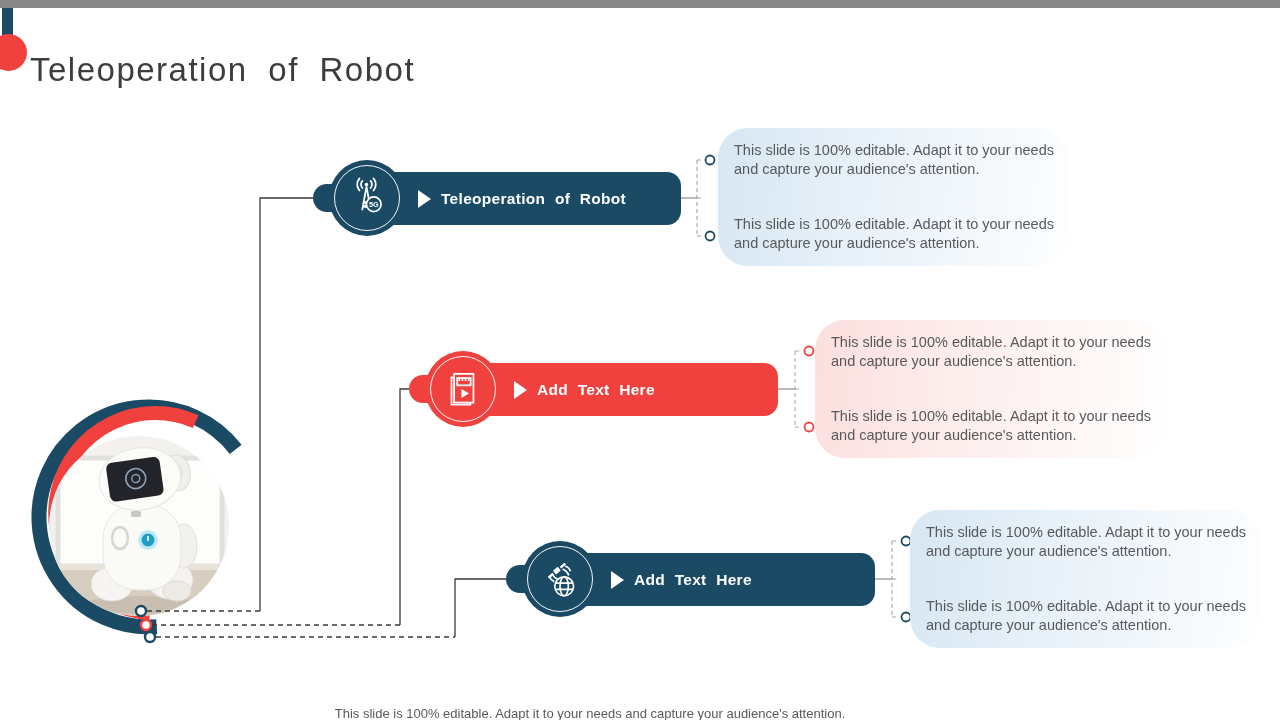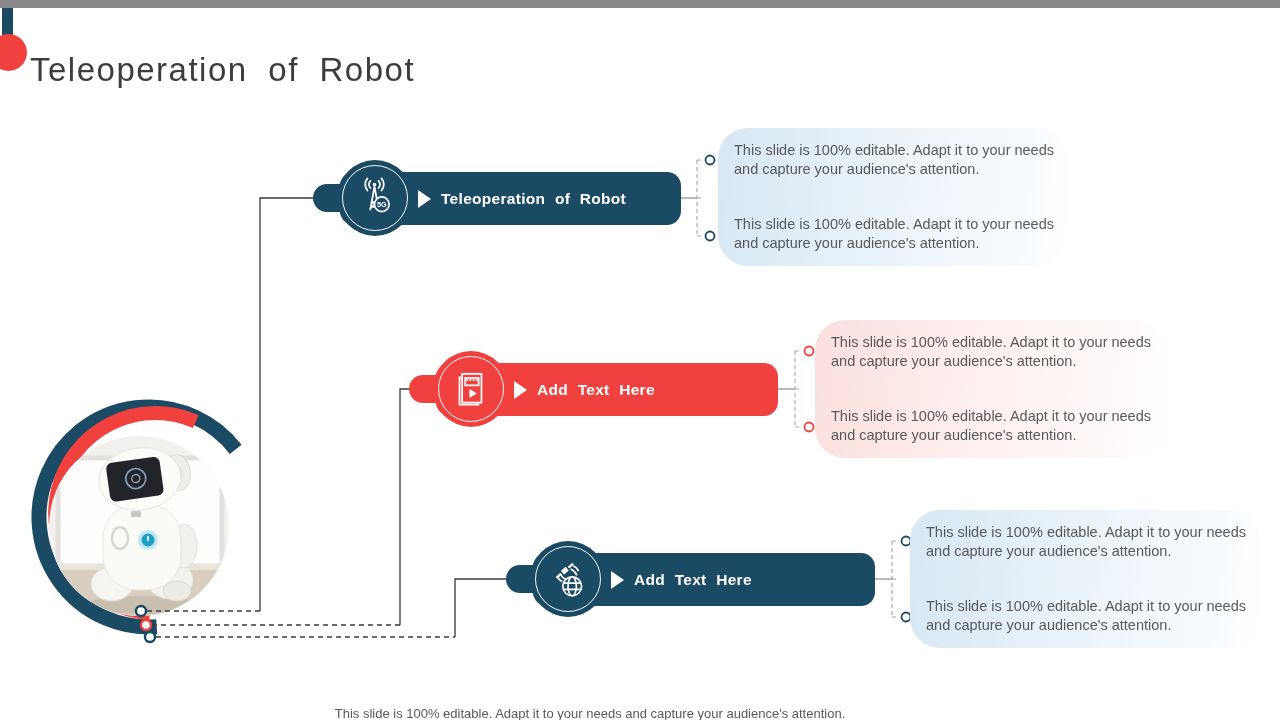--- a/index.html
+++ b/index.html
@@ -27,21 +27,21 @@
   .node .arrow{
     position:absolute;left:78px;top:50%;transform:translateY(-50%);
     width:0;height:0;border-top:9px solid transparent;border-bottom:9px solid transparent;
     border-left:13px solid #ffffff;
   }
   .node .label{
     margin-left:101px;color:#ffffff;font-weight:bold;font-size:15.5px;
     letter-spacing:.3px;word-spacing:5px;white-space:nowrap;
   }
   .node .badge{
-    position:absolute;left:24px;top:0;width:76px;height:76px;border-radius:50%;
+    position:absolute;left:16px;top:0;width:76px;height:76px;border-radius:50%;
     display:flex;align-items:center;justify-content:center;
   }
   .node .badge::after{
     content:"";position:absolute;inset:5px;border:1.5px solid rgba(255,255,255,.95);border-radius:50%;
   }
   .navy-fill{background:#1A4A64;}
   .red-fill{background:#F0413F;}
   .n1{left:313px;top:152px;width:368px;}
   .n2{left:409px;top:343px;width:369px;}
   .n3{left:506px;top:533px;width:369px;}

